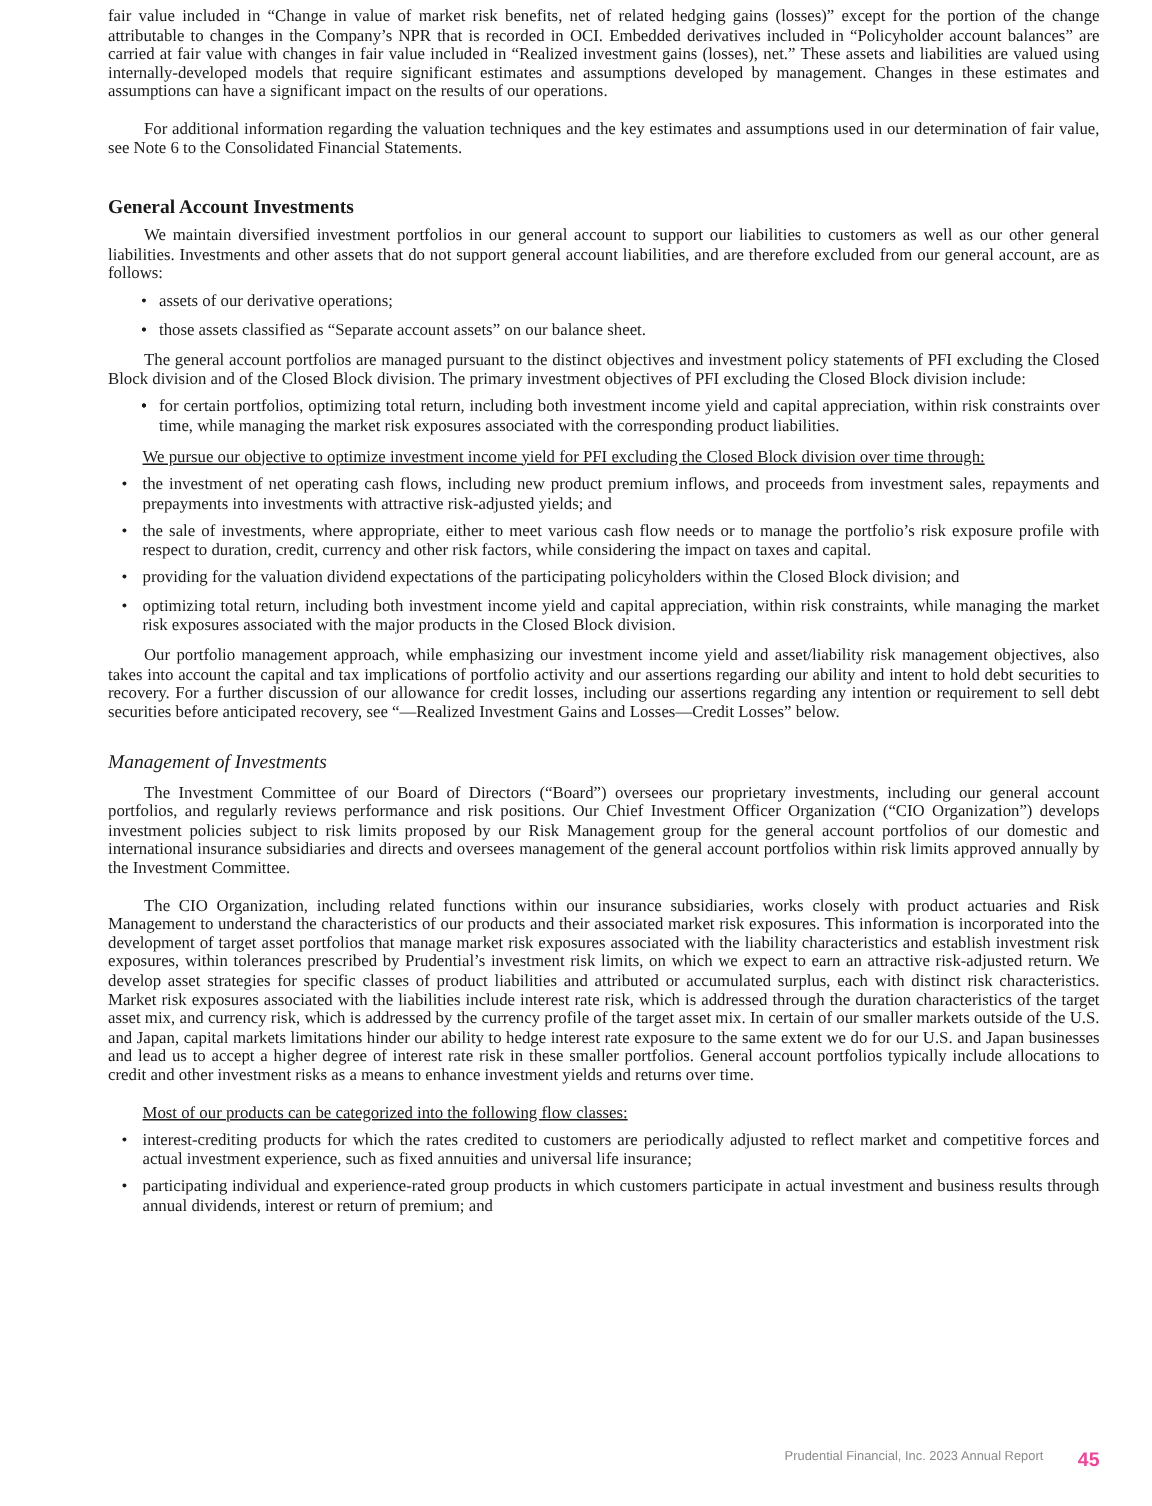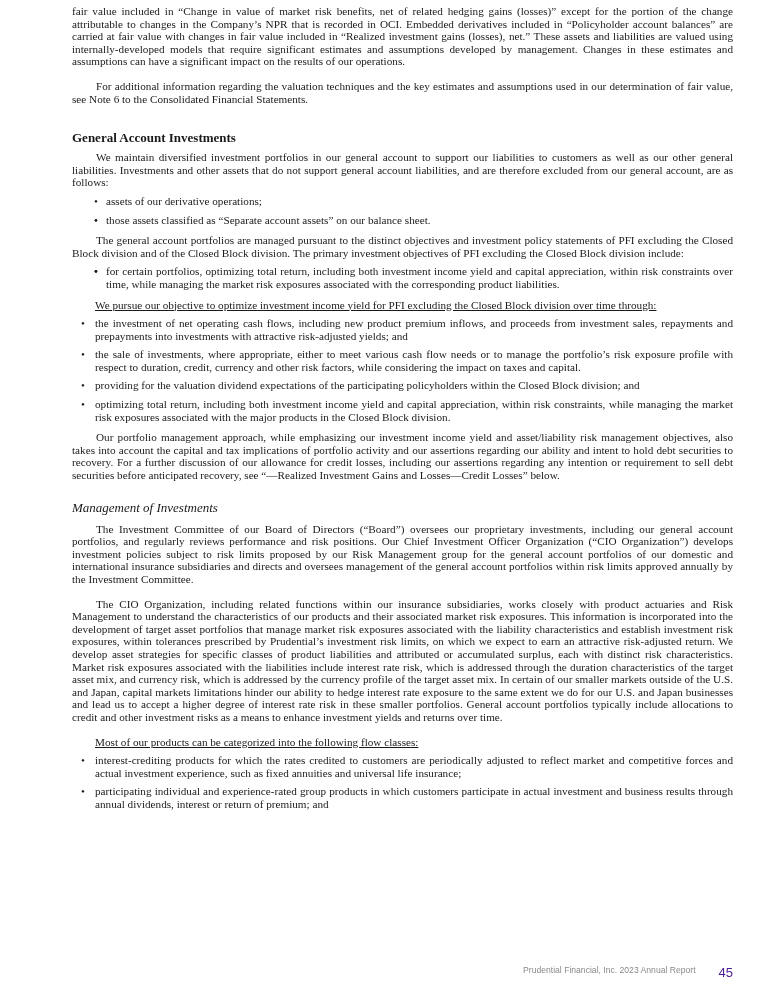--- a/index.html
+++ b/index.html
@@ -26,21 +26,21 @@
   ul.deep li { padding-left: 34px; }
   ul.deep li .bullet { position: absolute; left: 22px; top: 0; }
   ul.shallow li { padding-left: 23px; }
   ul.shallow li .bullet { position: absolute; left: 9px; top: 0; }
   .lead { padding-left: 23px; text-decoration: underline; }
   .footer {
     position: absolute; right: 35px; top: 965px;
     font-family: "Liberation Sans", sans-serif; color: #8a8a8a; font-size: 8.6px;
     display: flex; align-items: flex-start; gap: 23px;
   }
-  .footer .pg { font-size: 13px; color: #4c1d95; }
+  .footer .pg { font-size: 13px; color: #ec4899; font-weight: bold; }
 </style>
 </head>
 <body>
 
 <div class="page">
 
   <p>fair value included in “Change in value of market risk benefits, net of related hedging gains (losses)” except for the portion of the change attributable to changes in the Company’s NPR that is recorded in OCI. Embedded derivatives included in “Policyholder account balances” are carried at fair value with changes in fair value included in “Realized investment gains (losses), net.” These assets and liabilities are valued using internally-developed models that require significant estimates and assumptions developed by management. Changes in these estimates and assumptions can have a significant impact on the results of our operations.</p>
   <p class="indent gap-m">For additional information regarding the valuation techniques and the key estimates and assumptions used in our determination of fair value, see Note 6 to the Consolidated Financial Statements.</p>
 
   <h2 class="section">General Account Investments</h2>

